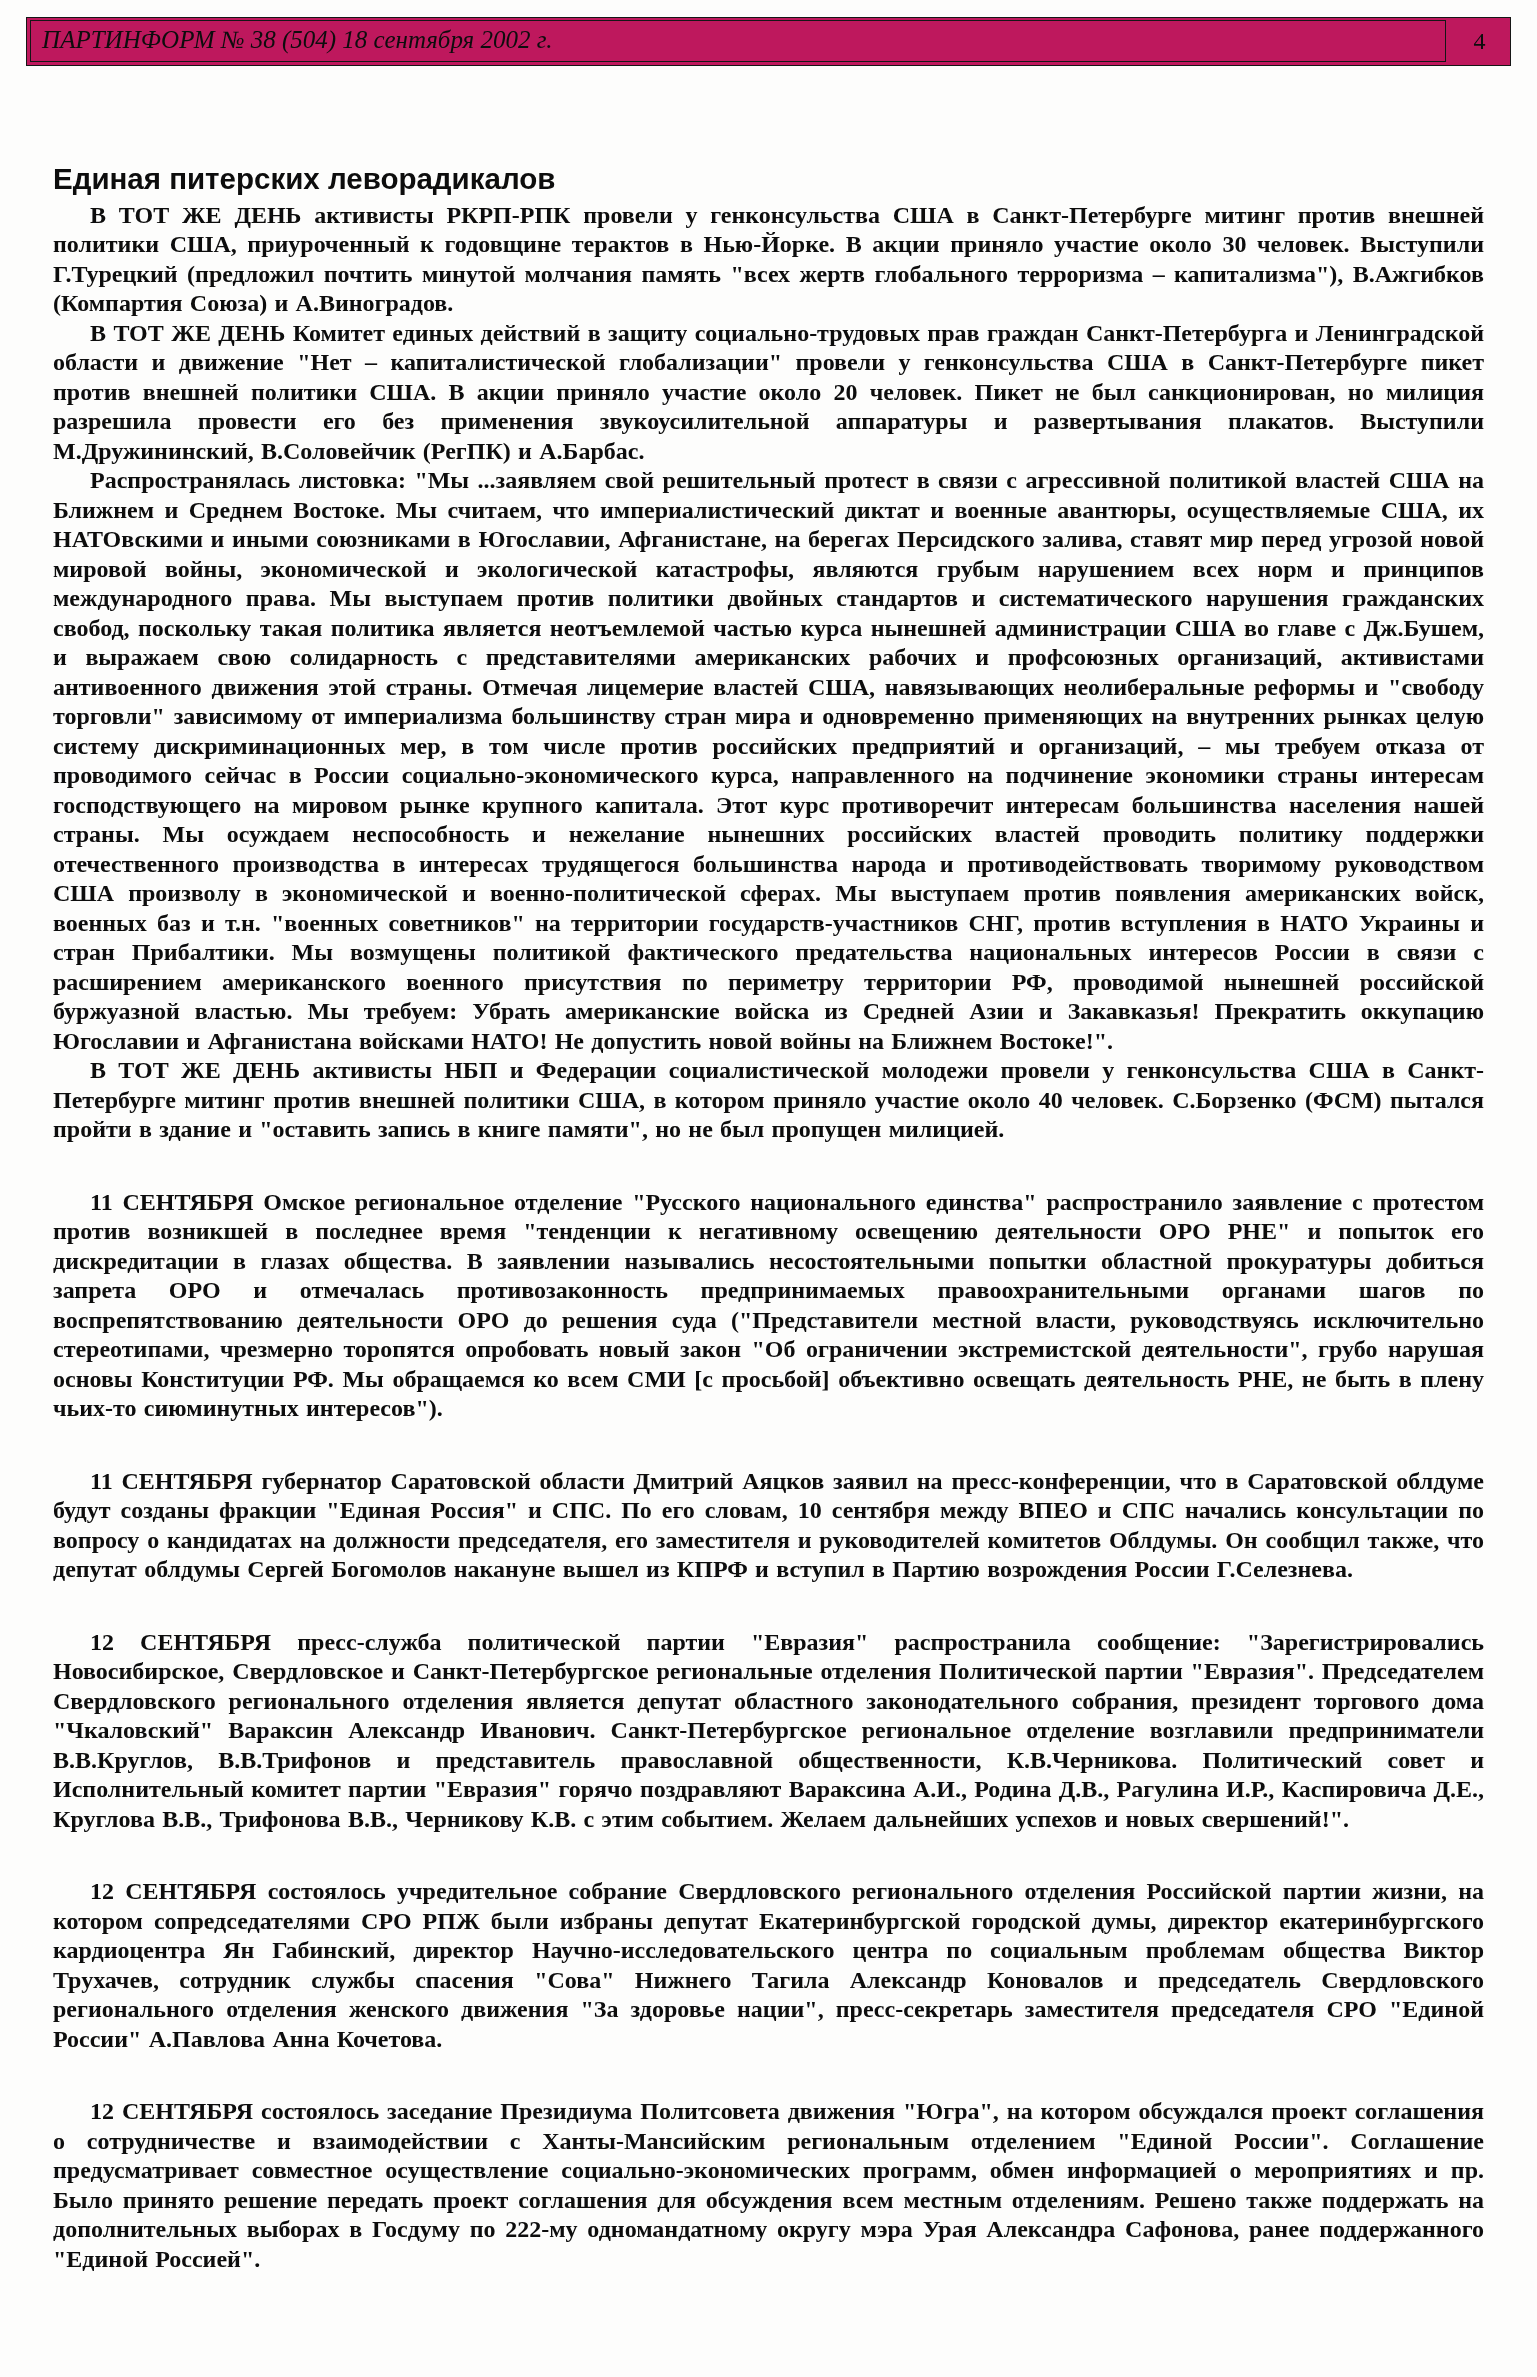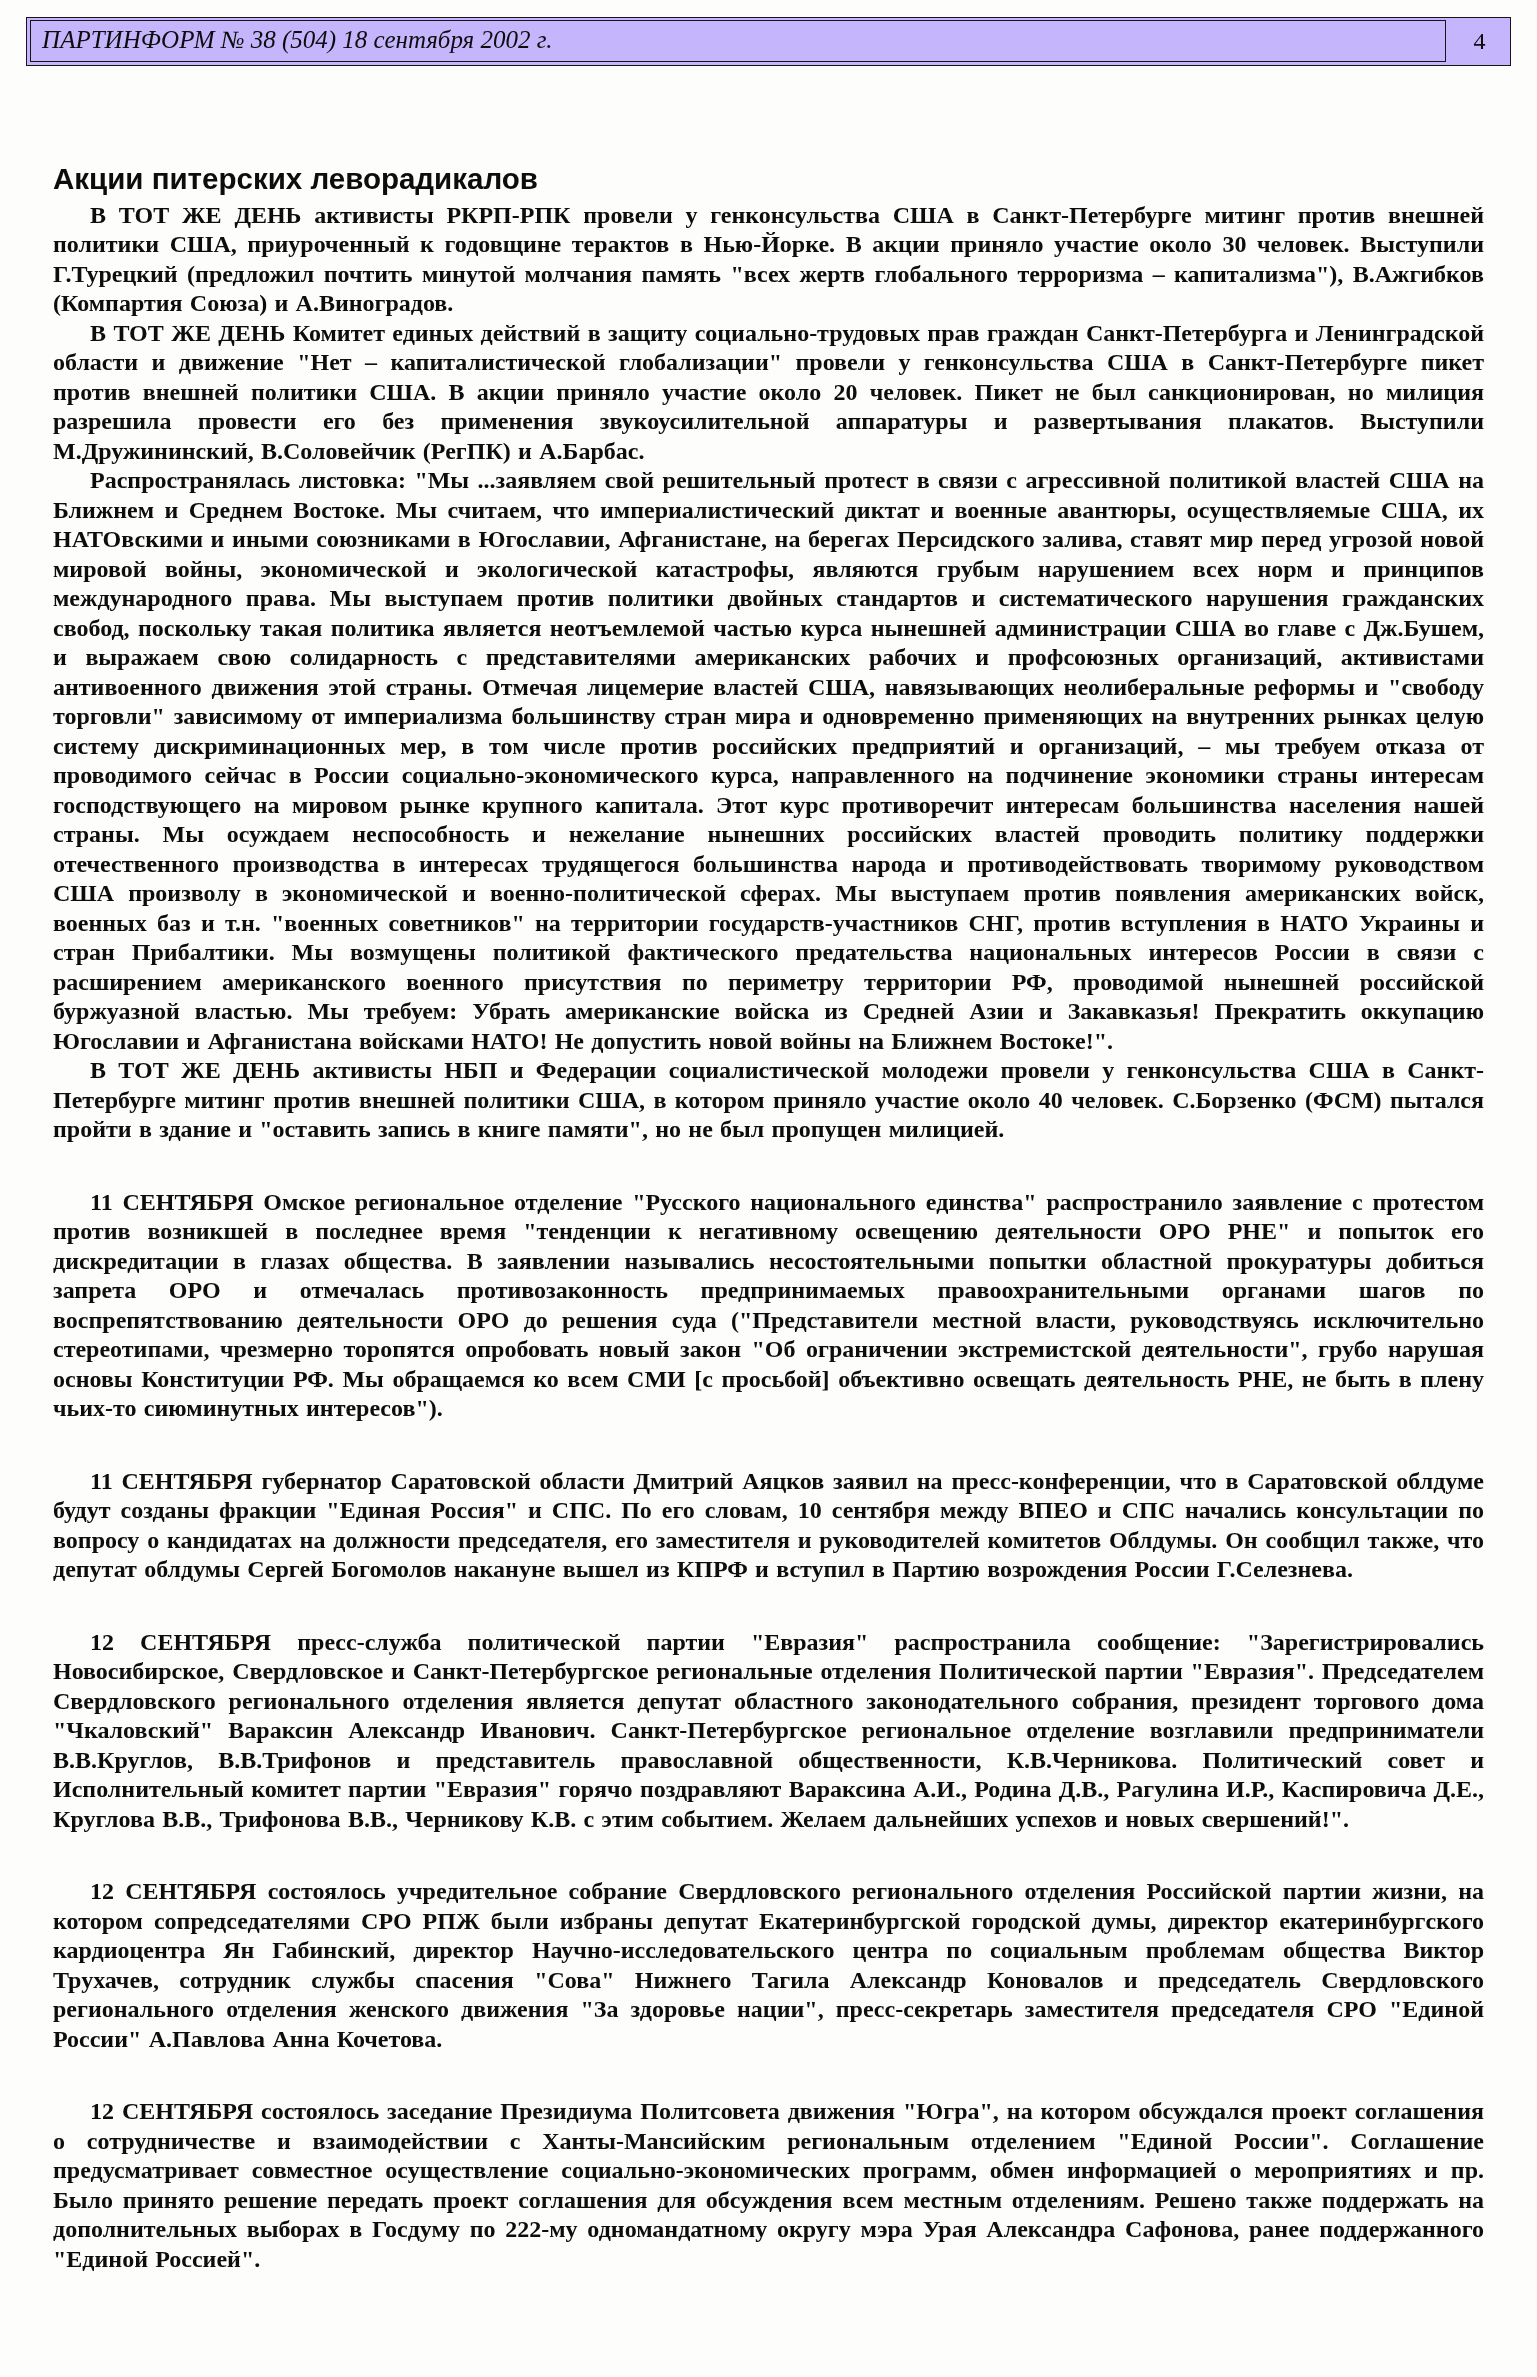--- a/index.html
+++ b/index.html
@@ -16,21 +16,21 @@
     width: 1537px;
     min-height: 2377px;
     padding: 16.7px 26px 38px;
   }
 
   
   .page-header {
     border: 1.9px solid #161616;
     display: flex;
     align-items: stretch;
-    background: #c4b5fd;
+    background: #be185d;
   }
   .header-title-box {
     flex: 1;
     border: 1.3px solid #161616;
     margin: 2.6px;
     padding: 2.6px 11.5px 6.4px;
     font-family: "Liberation Serif", serif;
     font-style: italic;
     font-size: 25px;
     line-height: 31px;
@@ -91,21 +91,21 @@
 
 <div class="page">
 
   <header class="page-header">
     <div class="header-title-box">ПАРТИНФОРМ № 38 (504) 18 сентября 2002 г.</div>
     <div class="header-page-number">4</div>
   </header>
 
   <main class="content">
 
-    <h1 class="article-heading">Акции питерских леворадикалов</h1>
+    <h1 class="article-heading">Единая питерских леворадикалов</h1>
 
 
     <p class="body-para">В ТОТ ЖЕ ДЕНЬ активисты РКРП-РПК провели у генконсульства США в Санкт-Петербурге митинг против внешней политики США, приуроченный к годовщине терактов в Нью-Йорке. В акции приняло участие около 30 человек. Выступили Г.Турецкий (предложил почтить минутой молчания память "всех жертв глобального терроризма – капитализма"), В.Ажгибков (Компартия Союза) и А.Виноградов.</p>
 
     <p class="body-para">В ТОТ ЖЕ ДЕНЬ Комитет единых действий в защиту социально-трудовых прав граждан Санкт-Петербурга и Ленинградской области и движение "Нет – капиталистической глобализации" провели у генконсульства США в Санкт-Петербурге пикет против внешней политики США. В акции приняло участие около 20 человек. Пикет не был санкционирован, но милиция разрешила провести его без применения звукоусилительной аппаратуры и развертывания плакатов. Выступили М.Дружининский, В.Соловейчик (РегПК) и А.Барбас.</p>
 
     <p class="body-para">Распространялась листовка: "Мы ...заявляем свой решительный протест в связи с агрессивной политикой властей США на Ближнем и Среднем Востоке. Мы считаем, что империалистический диктат и военные авантюры, осуществляемые США, их НАТОвскими и иными союзниками в Югославии, Афганистане, на берегах Персидского залива, ставят мир перед угрозой новой мировой войны, экономической и экологической катастрофы, являются грубым нарушением всех норм и принципов международного права. Мы выступаем против политики двойных стандартов и систематического нарушения гражданских свобод, поскольку такая политика является неотъемлемой частью курса нынешней администрации США во главе с Дж.Бушем, и выражаем свою солидарность с представителями американских рабочих и профсоюзных организаций, активистами антивоенного движения этой страны. Отмечая лицемерие властей США, навязывающих неолиберальные реформы и "свободу торговли" зависимому от империализма большинству стран мира и одновременно применяющих на внутренних рынках целую систему дискриминационных мер, в том числе против российских предприятий и организаций, – мы требуем отказа от проводимого сейчас в России социально-экономического курса, направленного на подчинение экономики страны интересам господствующего на мировом рынке крупного капитала. Этот курс противоречит интересам большинства населения нашей страны. Мы осуждаем неспособность и нежелание нынешних российских властей проводить политику поддержки отечественного производства в интересах трудящегося большинства народа и противодействовать творимому руководством США произволу в экономической и военно-политической сферах. Мы выступаем против появления американских войск, военных баз и т.н. "военных советников" на территории государств-участников СНГ, против вступления в НАТО Украины и стран Прибалтики. Мы возмущены политикой фактического предательства национальных интересов России в связи с расширением американского военного присутствия по периметру территории РФ, проводимой нынешней российской буржуазной властью. Мы требуем: Убрать американские войска из Средней Азии и Закавказья! Прекратить оккупацию Югославии и Афганистана войсками НАТО! Не допустить новой войны на Ближнем Востоке!".</p>
 
     <p class="body-para">В ТОТ ЖЕ ДЕНЬ активисты НБП и Федерации социалистической молодежи провели у генконсульства США в Санкт-Петербурге митинг против внешней политики США, в котором приняло участие около 40 человек. С.Борзенко (ФСМ) пытался пройти в здание и "оставить запись в книге памяти", но не был пропущен милицией.</p>
 

